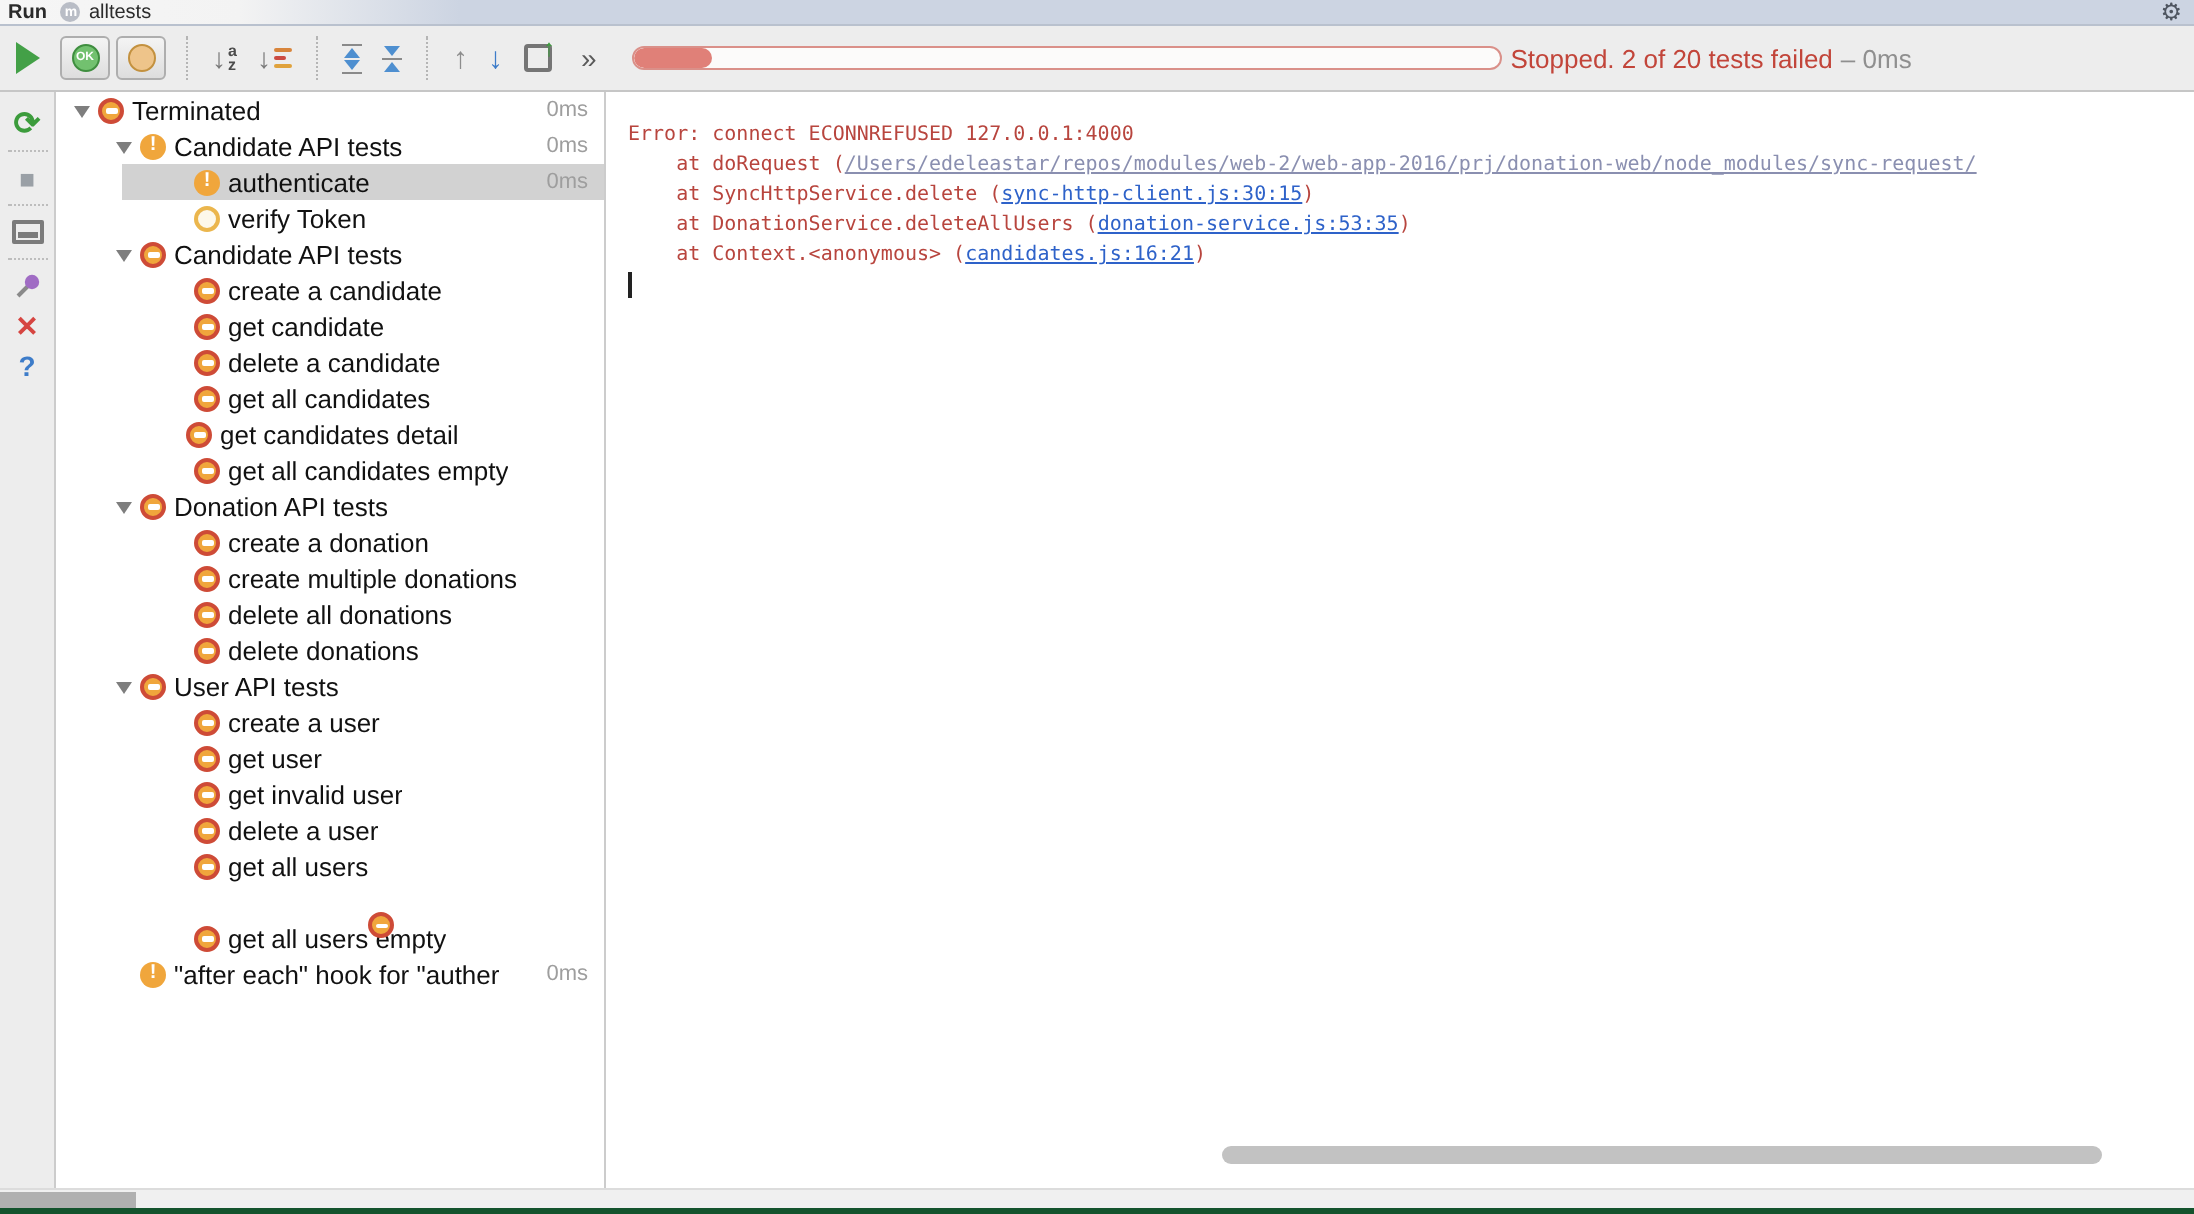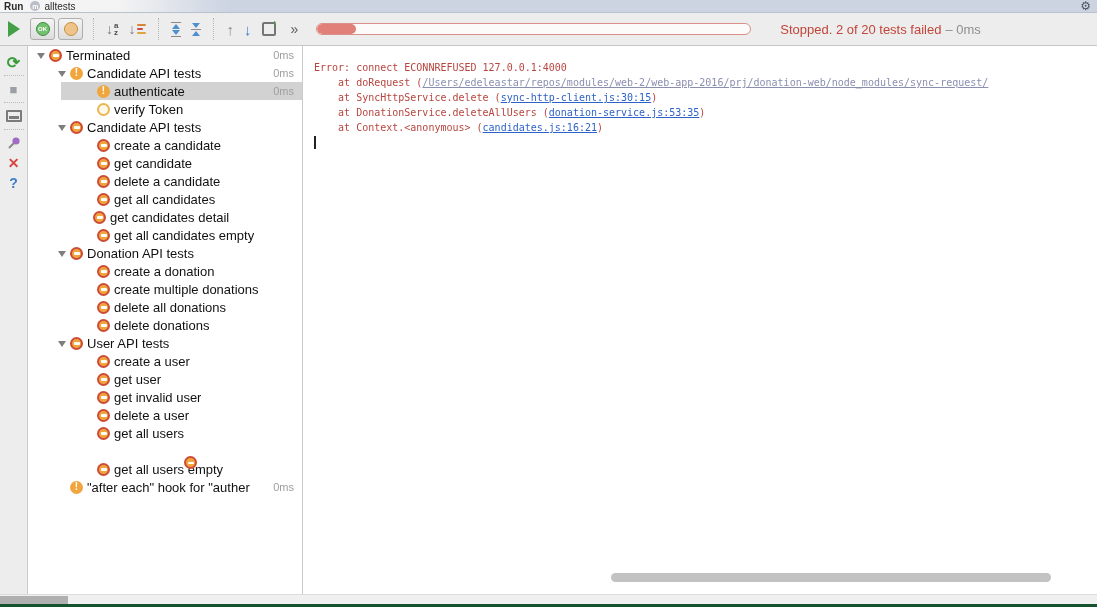--- a/index.html
+++ b/index.html
@@ -66,21 +66,21 @@
   .export-box { position: relative; width: 14px; height: 14px; border: 2px solid #757575; border-radius: 2px; margin: 0 6px; }
   .export-box .up { position: absolute; top: -7px; right: -3px; color: #3c9c3c; font-size: 12px; font-weight: bold; }
   .chevrons { font-size: 14px; color: #5a5a5a; margin: 0 8px; }
 
   .progress-wrap { display: flex; align-items: center; margin-left: 10px; }
   .progress-bar {
     width: 435px; height: 12px; border: 1px solid #da9089; border-radius: 7px;
     background: #fcfbfa; overflow: hidden; position: relative;
   }
   .progress-fill { height: 100%; background: #e08078; border-radius: 6px; }
-  .status-text { margin-left: 29px; font-size: 13px; color: #c2453a; white-space: nowrap; }
+  .status-text { margin-left: 4px; font-size: 13px; color: #c2453a; white-space: nowrap; }
   .status-suffix { color: #8f8f8f; margin-left: 4px; }
 
   
   .side-strip {
     position: absolute; left: 0; top: 46px; bottom: 10px; width: 28px;
     background: #ededed; border-right: 1px solid #cccccc;
     display: flex; flex-direction: column; align-items: center;
   }
   .side-ic { width: 20px; height: 20px; display: flex; align-items: center; justify-content: center; }
   .side-sep { width: 20px; border-top: 1px dotted #bdbdbd; margin: 3px 0; }

